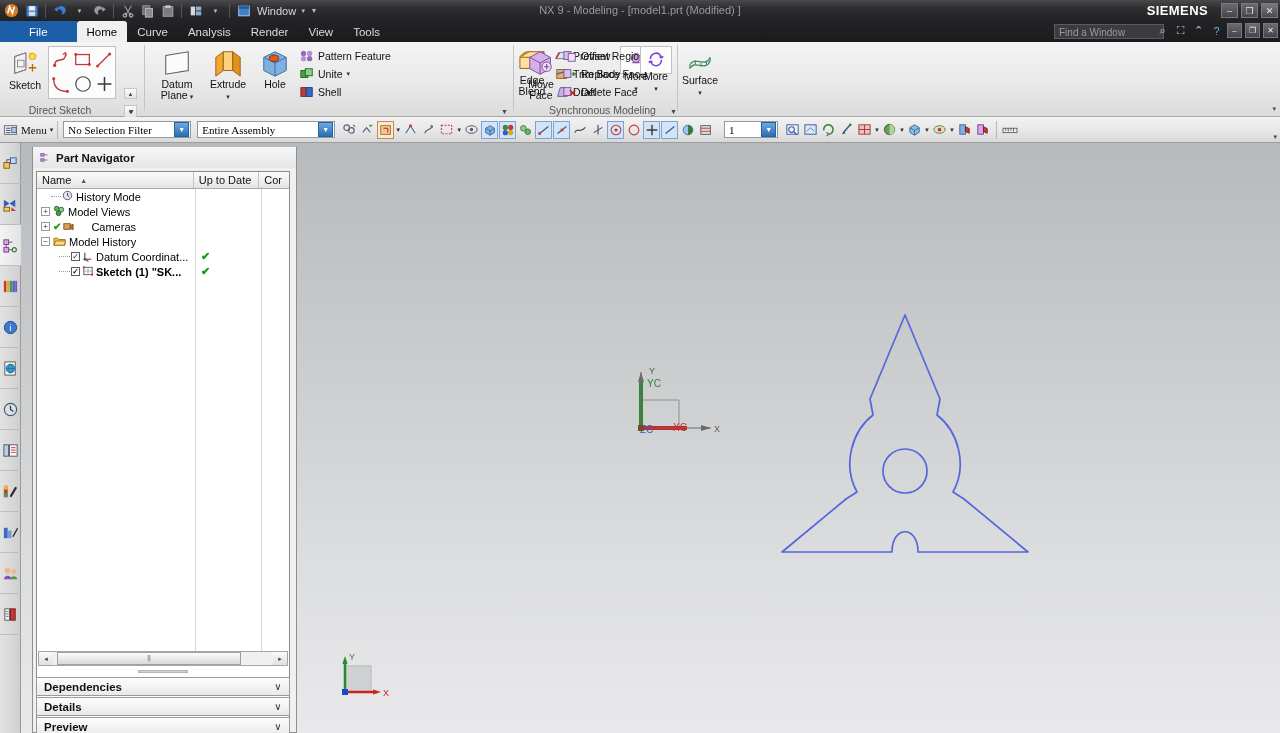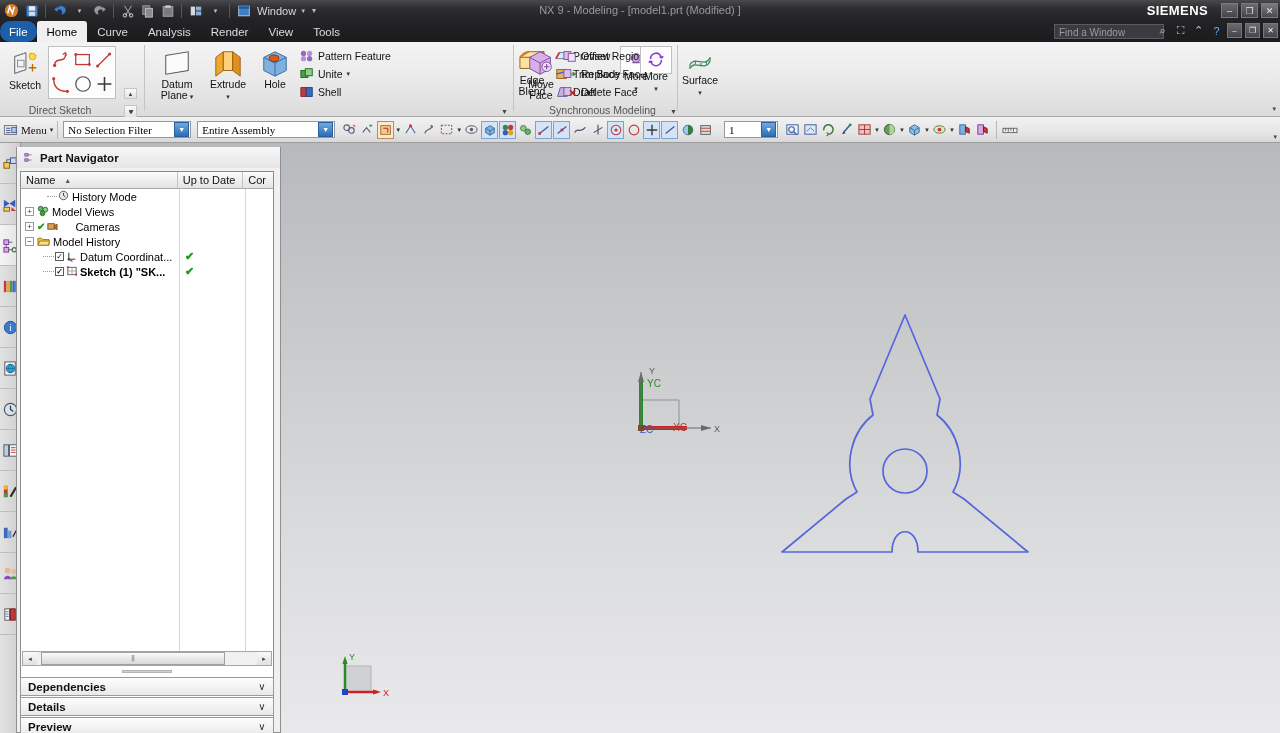--- a/index.html
+++ b/index.html
@@ -41,21 +41,21 @@
   
   .tabrow{
     position:absolute;left:0;top:21px;width:1280px;height:21px;
     background:linear-gradient(180deg,#232326 0%,#1b1b1e 100%);
     display:flex;align-items:flex-end;
   }
   .tab{
     height:21px;padding:8px 10px;color:#dcdce0;font-size:11.5px;
     display:flex;align-items:center;cursor:pointer;
   }
-  .tab.file{background:#1c5ea8;color:#fff;padding:0 9px;height:21px;border-radius:10px;}
+  .tab.file{background:#1c5ea8;color:#fff;padding:0 29px;height:21px;}
   .tab.active{background:#f0f0f0;color:#000;border-top-left-radius:3px;border-top-right-radius:3px;}
   .findbox{
     position:absolute;right:116px;top:3px;width:110px;height:15px;
     background:#3c3c40;border:1px solid #5a5a60;color:#9a9a9e;
     font-size:10px;padding:1px 4px;line-height:13px;
   }
   .tbicons{position:absolute;right:2px;top:2px;display:flex;align-items:center;gap:3px;}
   .tbi{width:15px;height:15px;display:flex;align-items:center;justify-content:center;color:#c8c8cc;font-size:11px;cursor:pointer;}
   .tbi.sq{background:linear-gradient(180deg,#6a6a70,#44444a);border:1px solid #76767c;font-size:8px;color:#eee;}
 
@@ -123,21 +123,21 @@
 
   
   .viewport{
     position:absolute;left:21px;top:143px;width:1259px;height:590px;
     background:linear-gradient(180deg,#b7babd 0%,#c9cbcd 35%,#dcdddf 70%,#e9e9eb 100%);
     overflow:hidden;
   }
 
   
   .pn{
-    position:absolute;left:16px;top:147px;width:265px;height:586px;
+    position:absolute;left:32px;top:147px;width:265px;height:586px;
     background:#f0f0f0;border:1px solid #8f8f8f;border-top:none;
   }
   .pn-head{height:21px;display:flex;align-items:center;padding-left:6px;gap:5px;
     background:linear-gradient(180deg,#f6f6f6,#e6e6e6);}
   .pn-title{font-size:11.5px;font-weight:bold;color:#111;}
   .grid{
     position:absolute;left:3px;top:24px;width:254px;height:634px;
     background:#fff;border:1px solid #8b8b8b;
   }
   .ghead{
@@ -958,21 +958,21 @@
         </div>
         <div class="gh" style="width:30px;border-right:none;">
           <span>Cor</span>
         </div>
       </div>
 
       <div class="colline" style="left:158px;top:17px;height:472px;"></div>
       <div class="colline" style="left:224px;top:17px;height:472px;"></div>
 
       <div class="row">
-        <div class="c1" style="padding-left:26px;">
+        <div class="c1" style="padding-left:14px;">
           <span style="display:inline-block;width:10px;border-top:1px dotted #9a9a9a;margin-right:1px;"></span>
           <span><svg width="11" height="11" viewBox="0 0 12 12">
                 <circle cx="6" cy="6" r="4.6" fill="#e4e8ec" stroke="#4a5a6a"></circle>
                 <path d="M6 3.2 L6 6 L8 7.4" stroke="#2a3a4a" stroke-width="1" fill="none"></path>
               </svg></span>
           <span style="margin-left:3px">History Mode</span>
         </div>
         <div class="c2"></div>
       </div>
 

